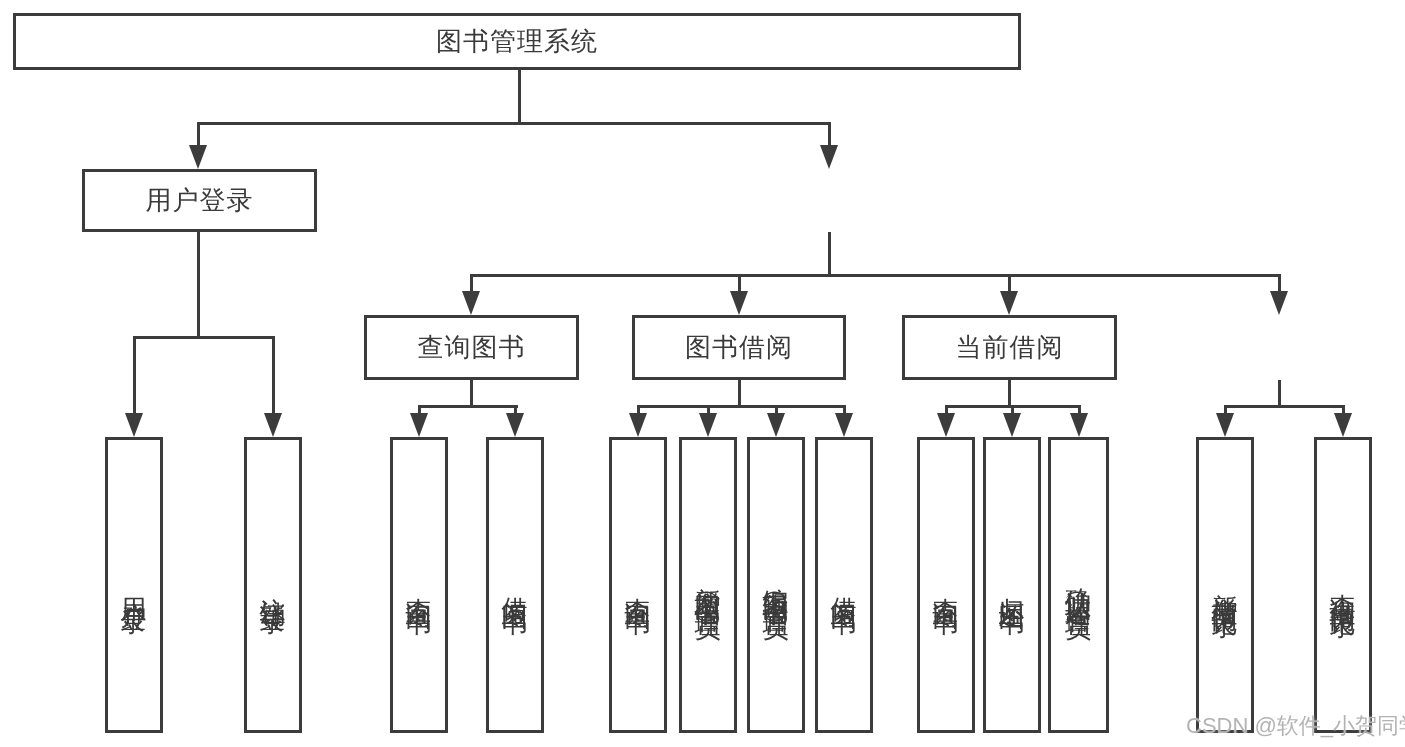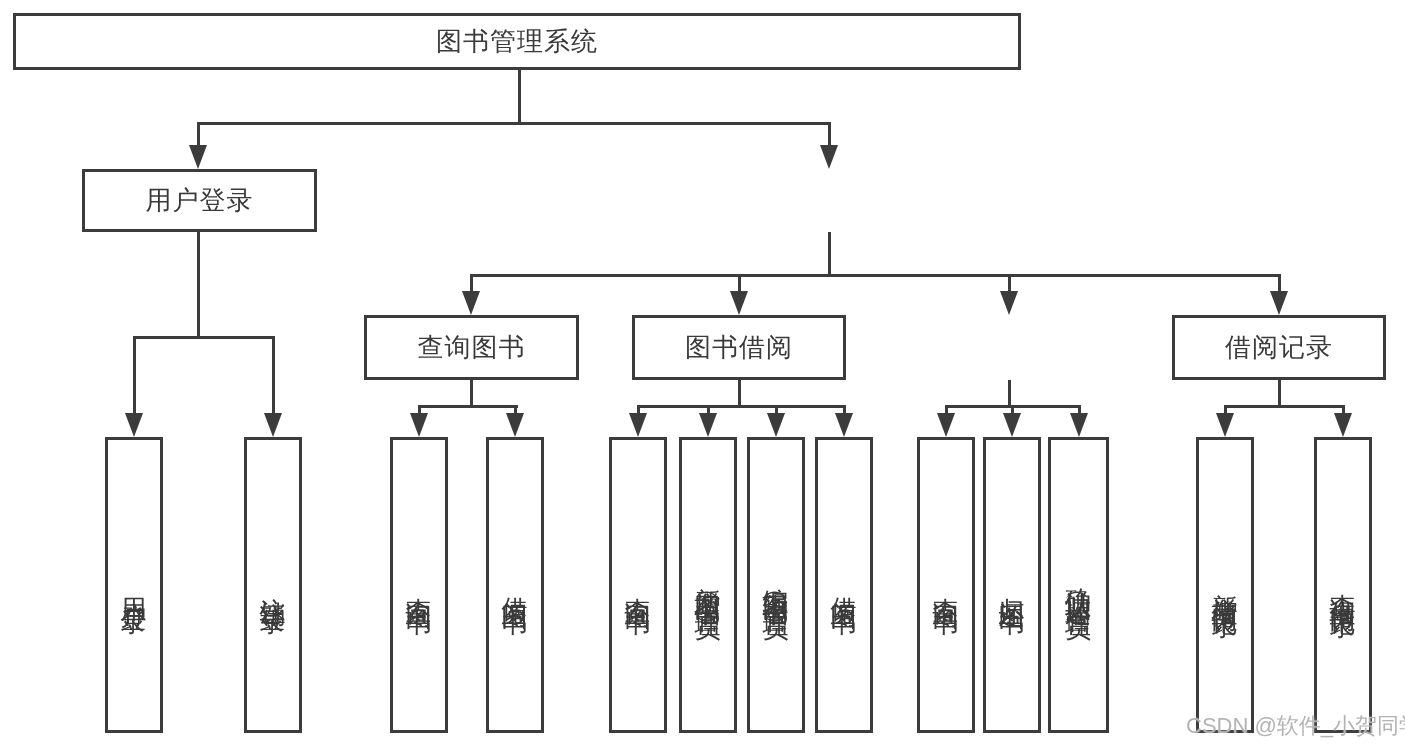--- a/index.html
+++ b/index.html
@@ -85,21 +85,21 @@
   <div class="arr" style="left:462px;top:291px;"></div>
   <div class="vline" style="left:738px;top:274px;height:19px;"></div>
   <div class="arr" style="left:730px;top:291px;"></div>
   <div class="vline" style="left:1008px;top:274px;height:19px;"></div>
   <div class="arr" style="left:1000px;top:291px;"></div>
   <div class="vline" style="left:1278px;top:274px;height:19px;"></div>
   <div class="arr" style="left:1270px;top:291px;"></div>
 
   <div class="box h" style="left:364px;top:315px;width:209px;height:59px;">查询图书</div>
   <div class="box h" style="left:632px;top:315px;width:208px;height:59px;text-align:right;">图书借阅</div>
-  <div class="box h" style="left:1172px;top:315px;width:208px;height:59px;">借阅记录</div>
+  <div class="box h" style="left:902px;top:315px;width:209px;height:59px;">当前借阅</div>
 
   <div class="vline" style="left:470px;top:380px;height:25px;"></div>
   <div class="hline" style="left:418px;top:405px;width:100px;"></div>
   <div class="vline" style="left:418px;top:405px;height:11px;"></div>
   <div class="arr" style="left:410px;top:413px;"></div>
   <div class="vline" style="left:514px;top:405px;height:11px;"></div>
   <div class="arr" style="left:506px;top:413px;"></div>
 
   <div class="vline" style="left:738px;top:380px;height:25px;"></div>
   <div class="hline" style="left:637px;top:405px;width:208px;"></div>

